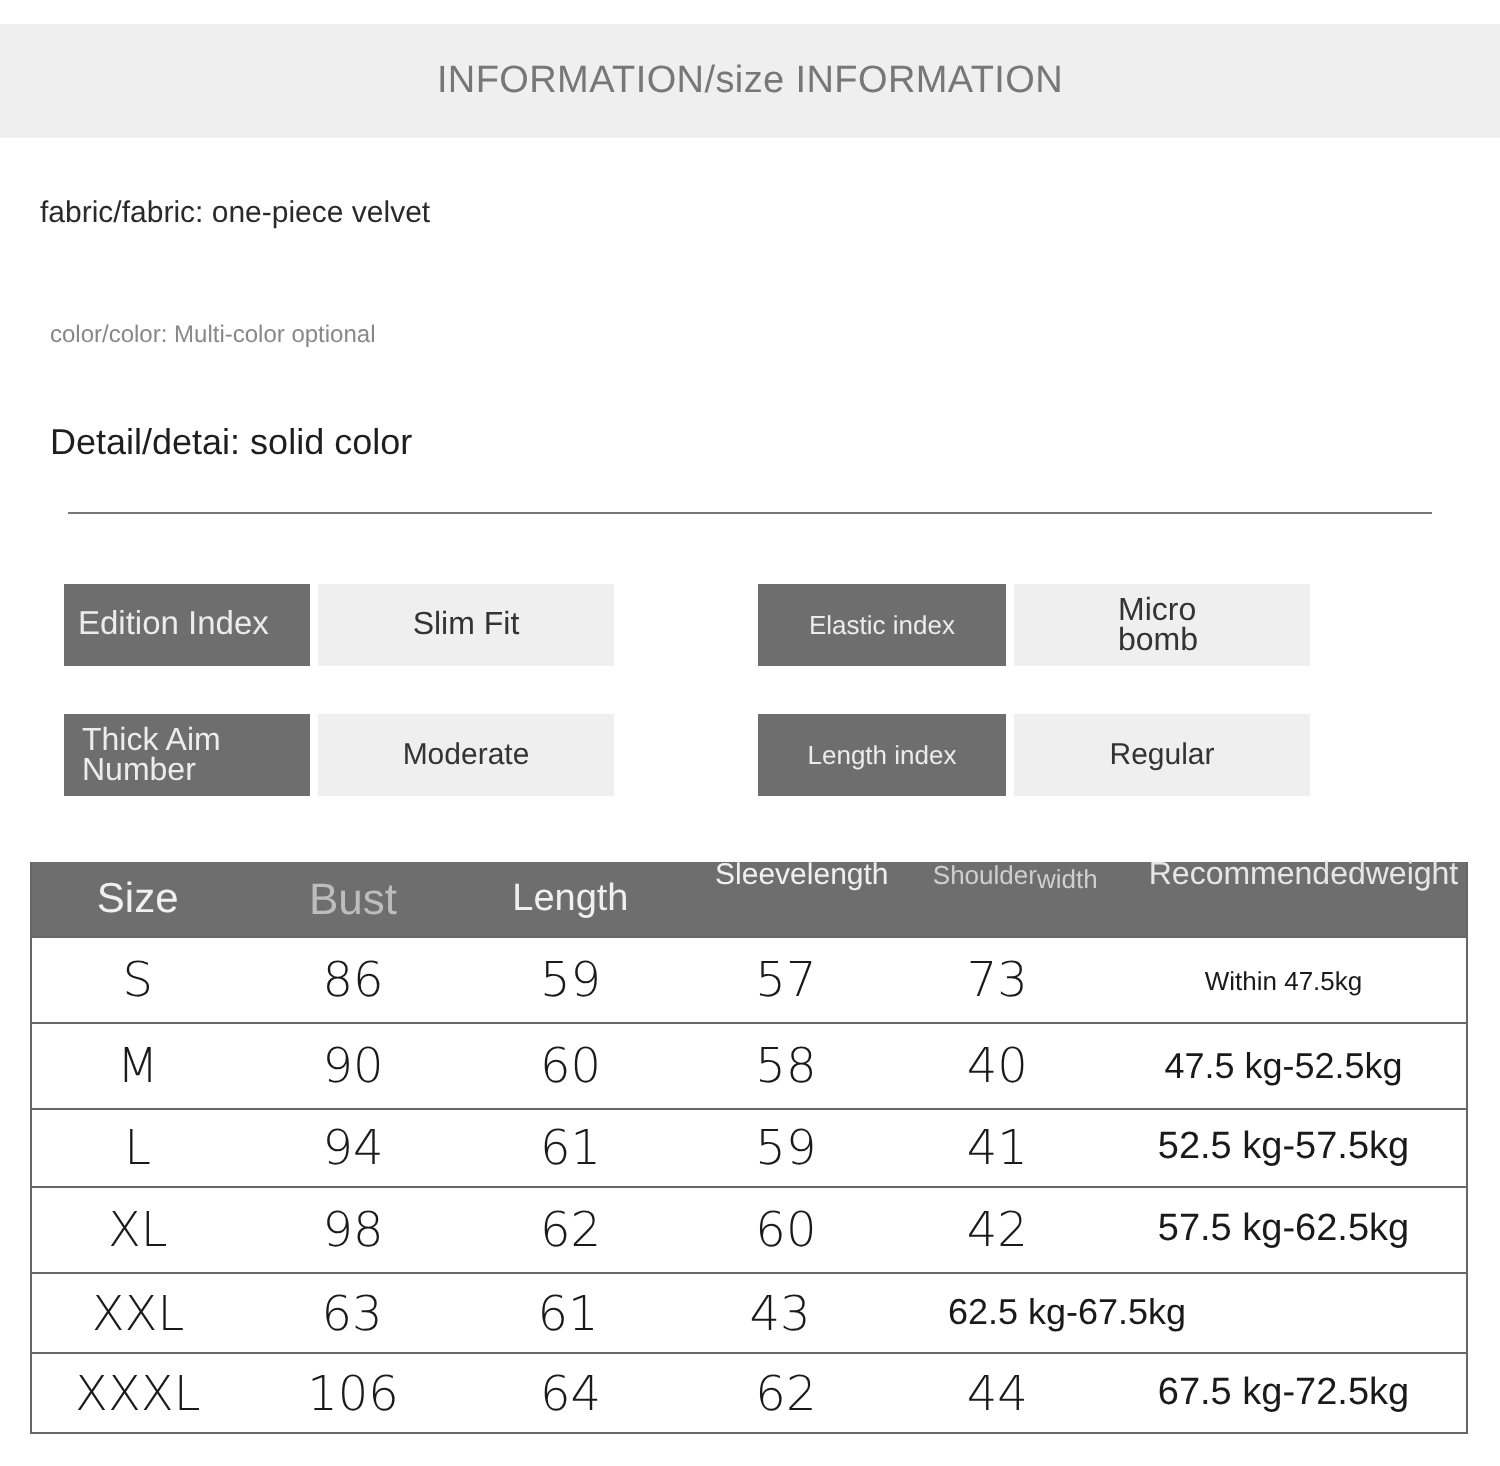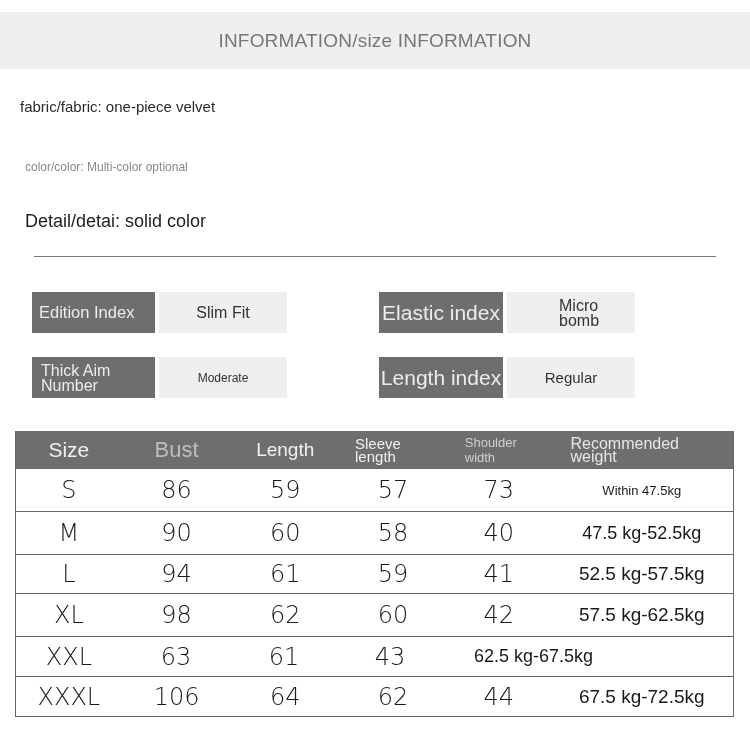--- a/index.html
+++ b/index.html
@@ -19,38 +19,38 @@
 
     .divider { position: absolute; left: 34px; top: 256px; width: 682px; height: 1px; background: #777; }
 
     .attr { position: absolute; display: flex; height: 41px; }
     .attr-label {
       width: 123px; height: 41px; background: #6e6e6e; color: #ececec;
       display: flex; align-items: center; padding-left: 7px; font-size: 16.5px; line-height: 15px;
     }
     .attr-label.two-line { font-size: 16px; line-height: 15px; padding-left: 9px; }
     .attr-value {
-      width: 128px; height: 41px; margin-left: 4px; background: #efefef; color: #333;
+      width: 148px; height: 41px; margin-left: 4px; background: #efefef; color: #333;
       display: flex; align-items: center; justify-content: center; font-size: 16px; text-align: center;
     }
-    .attr-value.small { font-size: 12px; }
+    .attr-value.small { font-size: 15px; }
     .attr-value.stack { line-height: 15px; justify-content: flex-start; padding-left: 52px; text-align: left; }
     .attr-1 { left: 32px; top: 292px; }
     .attr-2 { left: 379px; top: 292px; }
     .attr-3 { left: 32px; top: 357px; }
     .attr-4 { left: 379px; top: 357px; }
-    .attr-2 .attr-label, .attr-4 .attr-label { width: 124px; justify-content: center; padding-left: 0; font-size: 21px; }
+    .attr-2 .attr-label, .attr-4 .attr-label { width: 124px; justify-content: center; padding-left: 0; font-size: 13px; }
 
     .size-table {
       position: absolute; left: 15px; top: 431px; width: 719px;
       border-left: 1px solid #666; border-right: 1px solid #666; border-bottom: 1px solid #666;
     }
     .thead { display: flex; height: 37px; background: #6e6e6e; }
     .th { color: #f0f0f0; display: flex; align-items: center; justify-content: center; }
-    .th.two { flex-direction: column; align-items: flex-start; justify-content: center; line-height: 13px; }
+    .th.two { flex-direction: row; align-items: flex-start; justify-content: center; line-height: 13px; }
     .c1 { width: 106px; } .c2 { width: 110px; } .c3 { width: 108px; }
     .c4 { width: 108px; } .c5 { width: 104px; } .c6 { width: 183px; }
     .th-size { font-size: 21px; }
     .th-bust { font-size: 22px; color: #bdbdbd; }
     .th-length { font-size: 19px; }
     .th-sleeve { font-size: 15px; padding-left: 16px; }
     .th-shoulder { font-size: 13px; color: #cfcfcf; padding-left: 18px; }
     .th-weight { font-size: 16px; padding-left: 20px; color: #e6e6e6; }
 
     .tr { display: flex; border-top: 1px solid #666; background: #fff; }

